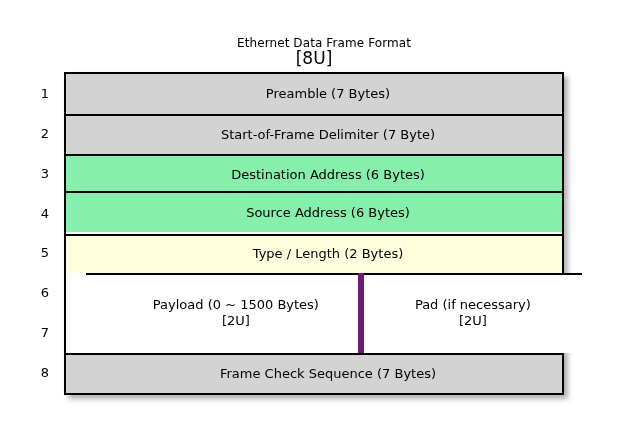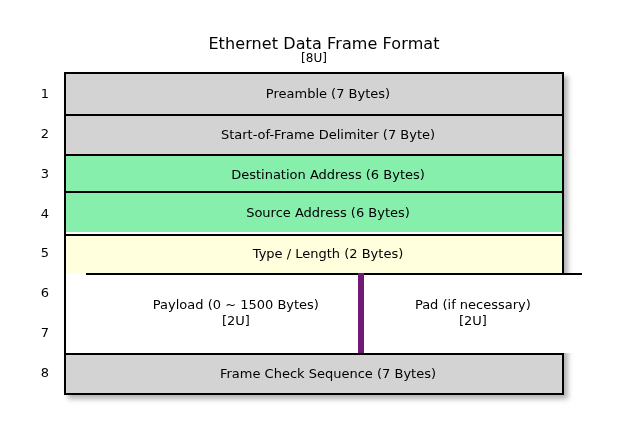--- a/index.html
+++ b/index.html
@@ -29,27 +29,27 @@
   .title-block {
     position: absolute;
     left: 0;
     top: 36px;
     width: 628px;
     text-align: center;
     line-height: 15px;
   }
   .title-main {
     display: block;
-    font-size: 16px;
+    font-size: 12px;
     letter-spacing: 0.1px;
     margin-left: 20px;
   }
   .title-sub {
     display: block;
-    font-size: 12px;
+    font-size: 17px;
   }
 
   
   .row-numbers {
     position: absolute;
     left: 30px;
     top: 72px;
     width: 30px;
     height: 323px;
   }

